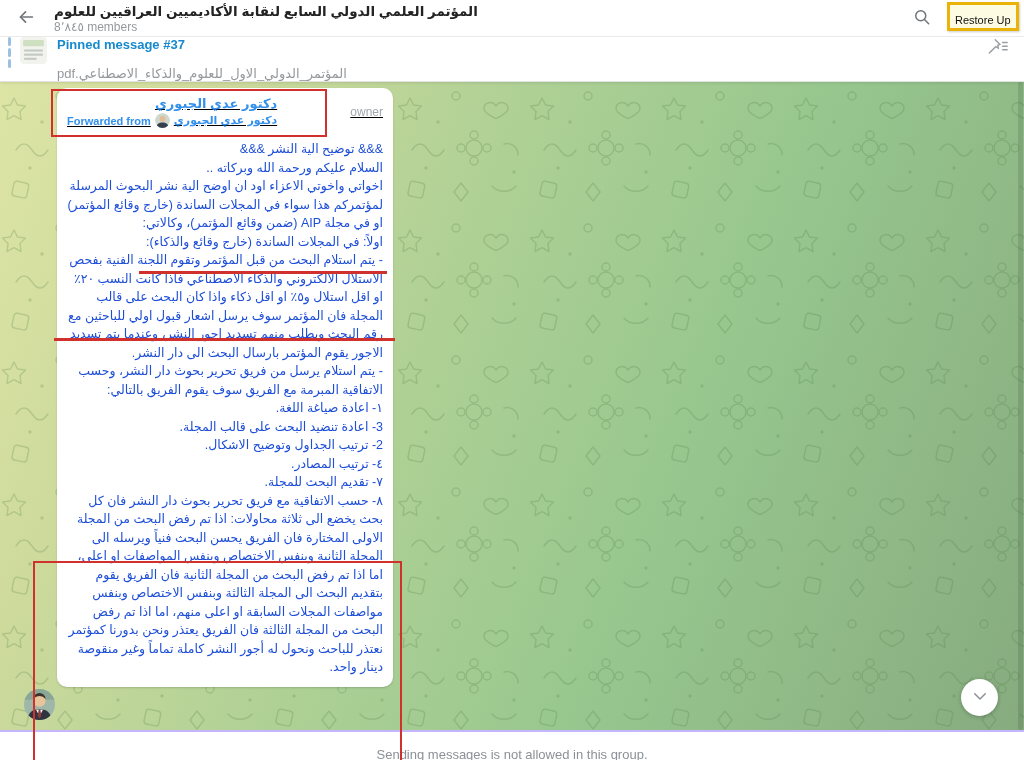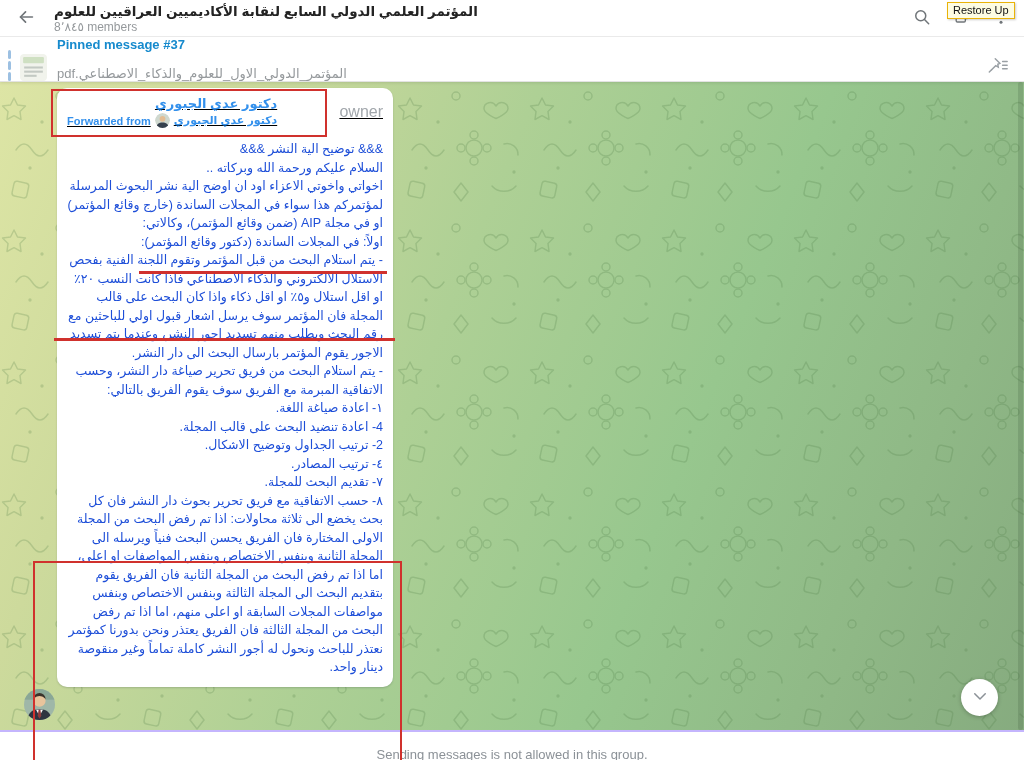--- a/index.html
+++ b/index.html
@@ -13,21 +13,21 @@
   .back-btn{width:32px;height:32px;border:none;background:none;display:flex;align-items:center;
             justify-content:center;cursor:pointer;padding:0;}
   .title-block{margin-left:12px;cursor:pointer;}
   .chat-title{font-size:13.5px;font-weight:bold;color:#232323;white-space:nowrap;}
   .chat-members{font-size:12px;color:#95999c;margin-top:1px;}
   .top-icons{margin-left:auto;display:flex;align-items:center;gap:20px;padding-right:4px;}
   .icon-btn{border:none;background:none;padding:0;cursor:pointer;display:flex;align-items:center;}
 
   
   .pinnedbar{position:absolute;top:37px;left:0;right:0;height:45px;background:#fff;
-             display:flex;align-items:flex-end;box-sizing:border-box;
+             display:flex;align-items:flex-start;box-sizing:border-box;
              border-bottom:1px solid #e3e3e3;box-shadow:0 1px 3px rgba(0,0,0,.10);
              z-index:15;padding:0 14px 0 8px;cursor:pointer;}
   .pin-segments{display:flex;flex-direction:column;gap:2px;margin-right:9px;}
   .pin-segments i{width:3px;height:9px;background:#9cc0e2;border-radius:2px;display:block;}
   .pin-thumb{width:27px;height:27px;border-radius:4px;overflow:hidden;flex:none;display:block;}
   .pin-texts{margin-left:10px;overflow:hidden;}
   .pin-title{color:var(--pinned-teal,#168acd);font-weight:bold;font-size:13px;}
   .pin-file{color:#95999c;font-size:13px;margin-top:14px;direction:rtl;text-align:left;}
   .pin-list-btn{margin-left:auto;border:none;background:none;cursor:pointer;padding:0;}
 
@@ -41,39 +41,39 @@
   
   .bubble{position:absolute;left:57px;top:6px;width:336px;box-sizing:border-box;background:#fff;
           border-radius:10px;padding:8px 10px 10px 10px;box-shadow:0 1px 2px rgba(16,35,47,.18);}
   .msg-header{display:flex;align-items:center;text-decoration:underline;}
   .fwd-block{display:inline-flex;flex-direction:column;max-width:260px;}
   .sender{color:var(--accent-blue,#3390ec);font-weight:bold;font-size:13px;
           direction:rtl;text-align:right;cursor:pointer;}
   .fwd-line{display:flex;align-items:center;gap:4px;color:var(--accent-blue,#3390ec);
             font-size:11px;font-weight:bold;margin-top:2px;cursor:pointer;white-space:nowrap;}
   .fwd-avatar{width:15px;height:15px;border-radius:50%;overflow:hidden;flex:none;display:block;}
-  .owner-badge{margin-left:auto;color:#a2a7ac;font-size:16px;padding-left:8px;}
+  .owner-badge{margin-left:auto;color:#a2a7ac;font-size:12px;padding-left:8px;}
   .msg-text{margin-top:12px;font-size:12.5px;line-height:18.5px;color:#1d4ed8;}
   .msg-block + .msg-block{}
   .msg-line{direction:rtl;text-align:right;unicode-bidi:plaintext;}
 
   .sender-avatar{position:absolute;left:24px;top:607px;width:31px;height:31px;border-radius:50%;
                  overflow:hidden;cursor:pointer;display:block;}
   .fab{position:absolute;left:961px;top:597px;width:37px;height:37px;border-radius:50%;background:#fff;
        border:none;box-shadow:0 1px 4px rgba(0,0,0,.25);display:flex;align-items:center;
        justify-content:center;cursor:pointer;padding:0;}
 
   
   .footer{position:absolute;left:0;right:0;top:730px;height:30px;background:#fff;
           border-top:2px solid #c4b5fd;display:flex;align-items:flex-end;justify-content:center;
           font-size:13px;color:#8b9197;z-index:20;}
 
   
   .tooltip{position:absolute;left:947px;top:2px;z-index:100;background:#fdfce2;
-           border:1px solid #eab308;font-size:11px;padding:1px 5px 2px 5px;color:#111;
+           border:3px solid #eab308;font-size:11px;padding:9px 5px 2px 5px;color:#111;
            box-shadow:1px 1px 2px rgba(0,0,0,.2);}
 
   
   .ann-box{position:absolute;border:2px solid var(--annotation-red,#d0312d);z-index:40;pointer-events:none;}
   .ann-line{position:absolute;background:var(--annotation-red,#d0312d);height:3px;z-index:40;pointer-events:none;}
 </style>
 </head>
 <body>
 
 <div class="window">
@@ -199,29 +199,29 @@
           <div class="msg-block">
             <div class="msg-line"><span>&amp;&amp;&amp; توضيح الية النشر &amp;&amp;&amp;</span></div>
           </div>
           <div class="msg-block">
             <div class="msg-line"><span>السلام عليكم ورحمة الله وبركاته ..</span></div>
           </div>
           <div class="msg-block">
             <div class="msg-line"><span>اخواتي واخوتي الاعزاء اود ان اوضح الية نشر البحوث المرسلة لمؤتمركم هذا سواء في المجلات الساندة (خارج وقائع المؤتمر) او في مجلة AIP (ضمن وقائع المؤتمر)، وكالاتي:</span></div>
           </div>
           <div class="msg-block">
-            <div class="msg-line"><span>اولاً: في المجلات الساندة (دكتور وقائع المؤتمر):</span></div>
+            <div class="msg-line"><span>اولاً: في المجلات الساندة (خارج وقائع والذكاء):</span></div>
           </div>
           <div class="msg-block">
             <div class="msg-line"><span>- يتم استلام البحث من قبل المؤتمر وتقوم اللجنة الفنية بفحص الاستلال الالكتروني والذكاء الاصطناعي فاذا كانت النسب ٢٠٪ او اقل استلال و٥٪ او اقل ذكاء واذا كان البحث على قالب المجلة فان المؤتمر سوف يرسل اشعار قبول اولي للباحثين مع رقم البحث ويطلب منهم تسديد اجور النشر، وعندما يتم تسديد الاجور يقوم المؤتمر بارسال البحث الى دار النشر.</span></div>
           </div>
           <div class="msg-block">
-            <div class="msg-line"><span>- يتم استلام البحث من فريق تحرير صياغة دار النشر، وحسب الاتفاقية المبرمة مع الفريق سوف يقوم الفريق بالتالي:</span></div>
+            <div class="msg-line"><span>- يتم استلام يرسل من فريق تحرير بحوث دار النشر، وحسب الاتفاقية المبرمة مع الفريق سوف يقوم الفريق بالتالي:</span></div>
             <div class="msg-line"><span>١- اعادة صياغة اللغة.</span></div>
-            <div class="msg-line"><span>4- اعادة تنضيد البحث على قالب المجلة.</span></div>
+            <div class="msg-line"><span>3- اعادة تنضيد البحث على قالب المجلة.</span></div>
             <div class="msg-line"><span>2- ترتيب الجداول وتوضيح الاشكال.</span></div>
             <div class="msg-line"><span>٤- ترتيب المصادر.</span></div>
             <div class="msg-line"><span>٧- تقديم البحث للمجلة.</span></div>
             <div class="msg-line"><span>٨- حسب الاتفاقية مع فريق تحرير بحوث دار النشر فان كل بحث يخضع الى ثلاثة محاولات: اذا تم رفض البحث من المجلة الاولى المختارة فان الفريق يحسن البحث فنياً ويرسله الى المجلة الثانية وبنفس الاختصاص وبنفس المواصفات او اعلى، اما اذا تم رفض البحث من المجلة الثانية فان الفريق يقوم بتقديم البحث الى المجلة الثالثة وبنفس الاختصاص وبنفس مواصفات المجلات السابقة او اعلى منهم، اما اذا تم رفض البحث من المجلة الثالثة فان الفريق يعتذر ونحن بدورنا كمؤتمر نعتذر للباحث ونحول له أجور النشر كاملة تماماً وغير منقوصة دينار واحد.</span></div>
           </div>
         </div>
     </div>
 
     <span class="sender-avatar">
       <svg width="31" height="31" viewBox="0 0 32 32">

